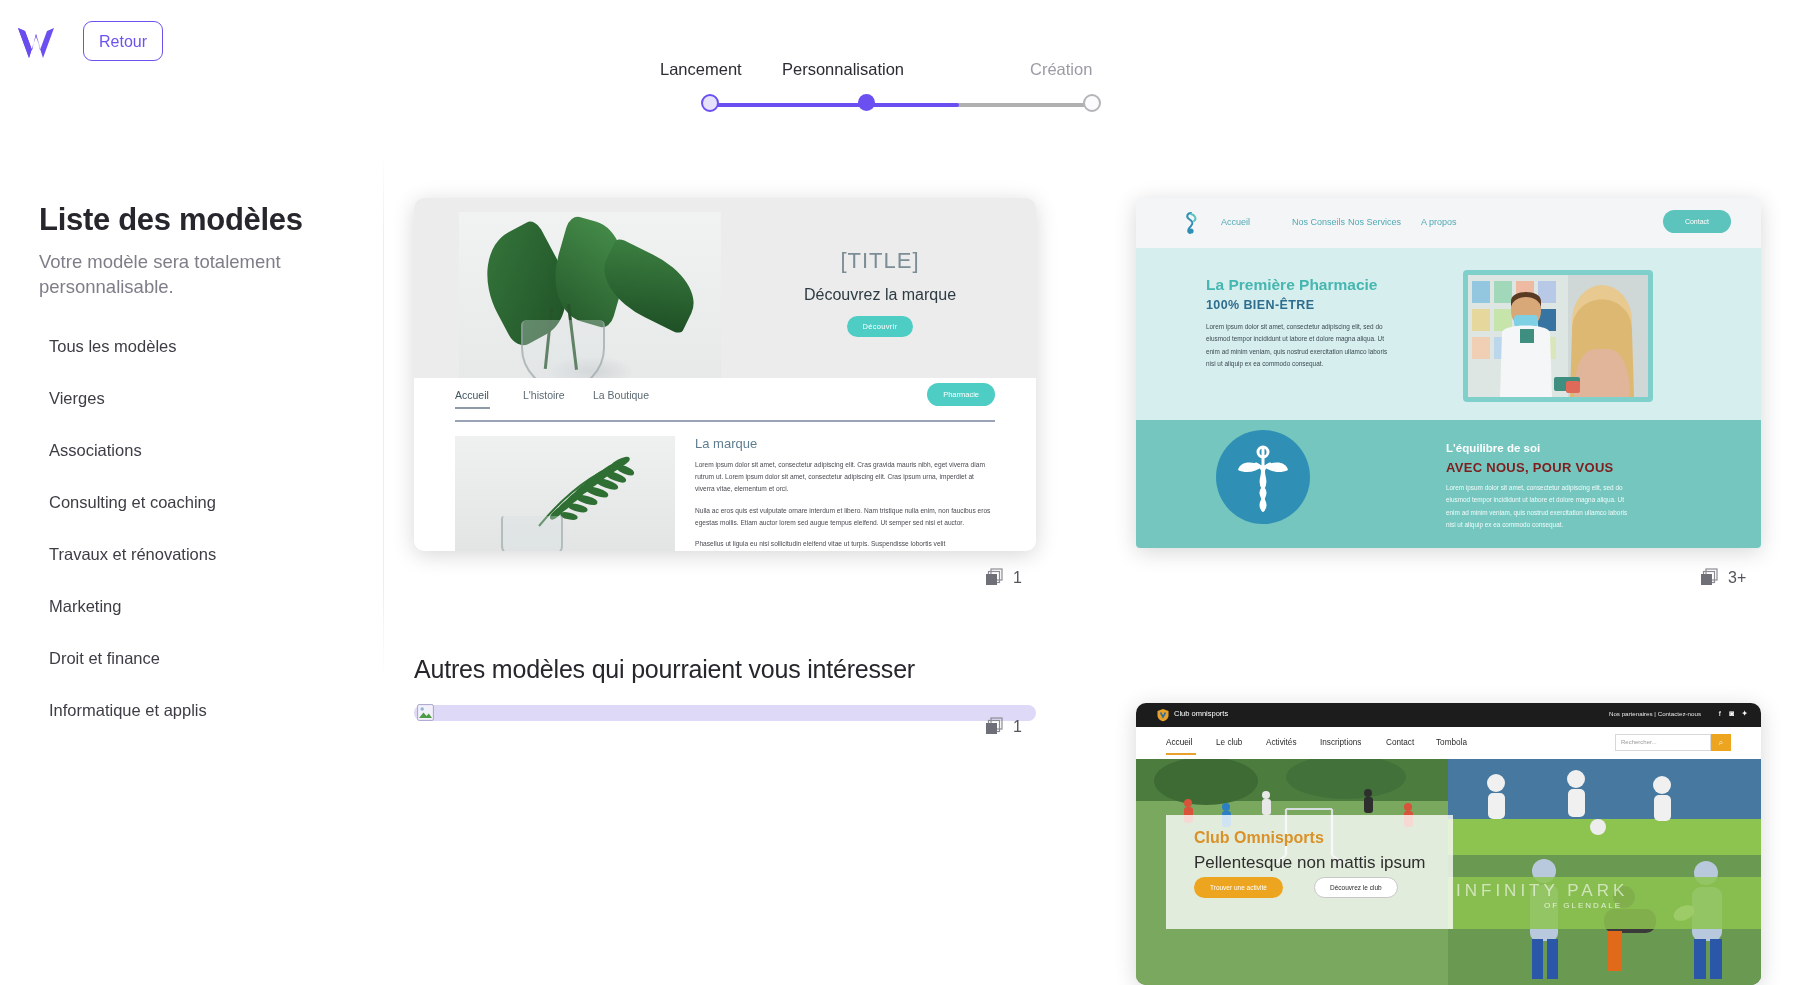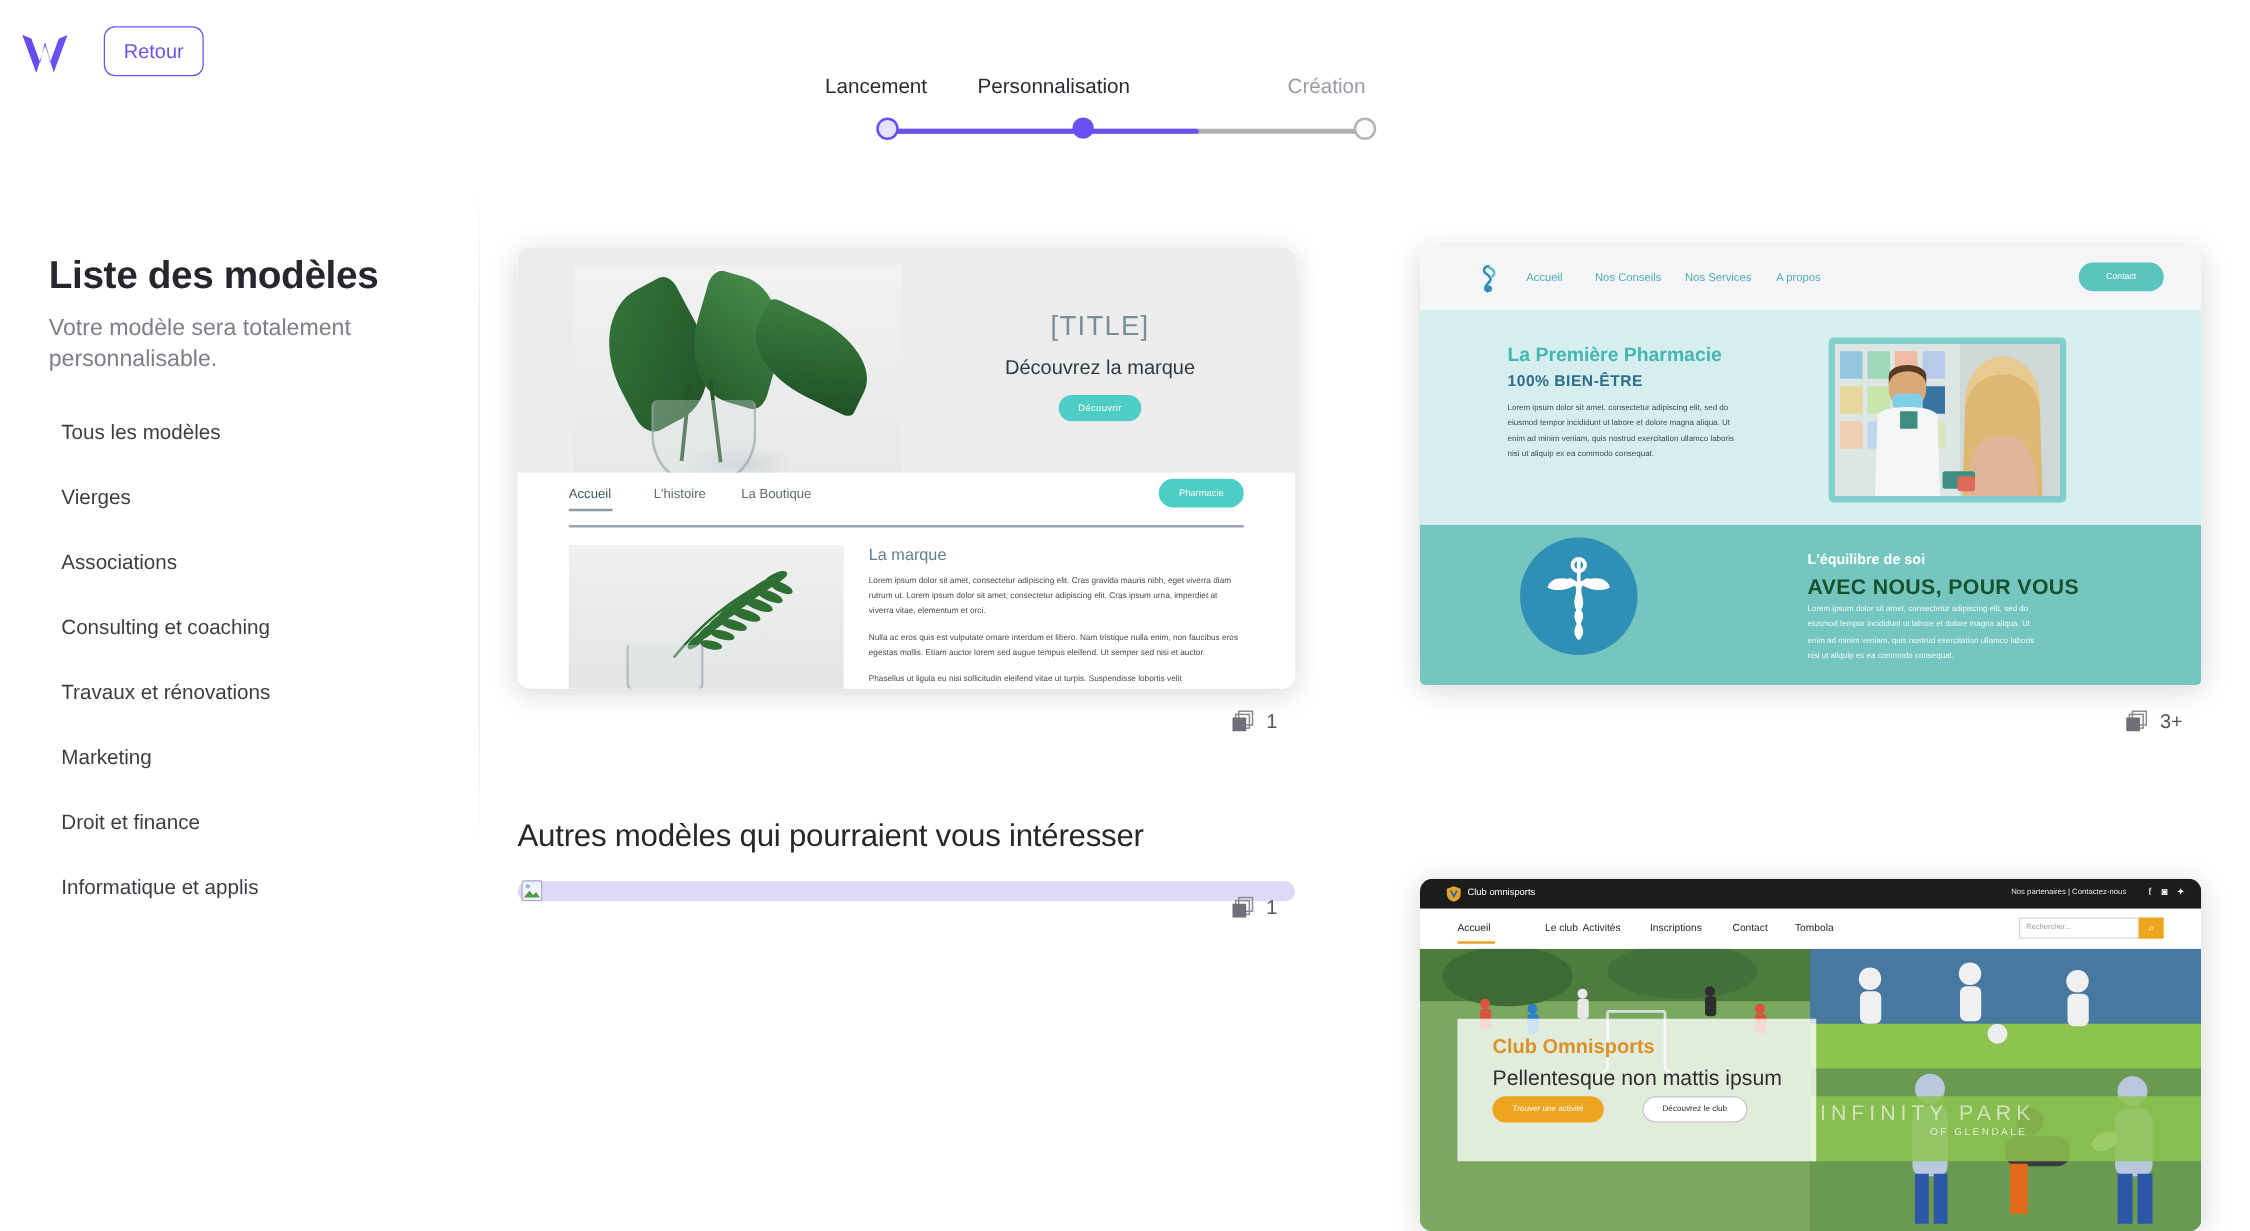--- a/index.html
+++ b/index.html
@@ -108,21 +108,21 @@
                 border-radius: 13px; font-size: 7px; padding: 8px 22px; }
   .ph-mid { position: absolute; left: 0; top: 50px; width: 625px; height: 172px; background: #d6efee; }
   .ph-h1 { position: absolute; left: 70px; top: 28px; font-size: 15.5px; font-weight: bold; color: #45b6b0; }
   .ph-h2 { position: absolute; left: 70px; top: 50px; font-size: 12.5px; font-weight: bold; color: #2f6d8e; letter-spacing: .4px; }
   .ph-p  { position: absolute; left: 70px; top: 73px; width: 190px; font-size: 6.4px; line-height: 1.95; color: #3c4a52; }
   .ph-photo { position: absolute; left: 327px; top: 22px; width: 190px; height: 132px;
               border: 5px solid #7fd0cb; border-radius: 4px; overflow: hidden; background: #9fb1b6; }
   .ph-bot { position: absolute; left: 0; top: 222px; width: 625px; height: 128px; background: #74c6bf; }
   .caduceus { position: absolute; left: 80px; top: 10px; width: 94px; height: 94px; border-radius: 50%; background: #2f8fb5; }
   .ph-b1 { position: absolute; left: 310px; top: 22px; font-size: 11.5px; font-weight: bold; color: #ffffff; }
-  .ph-b2 { position: absolute; left: 310px; top: 40px; font-size: 17px; font-weight: bold; color: #14532d; letter-spacing:.3px; }
+  .ph-b2 { position: absolute; left: 310px; top: 40px; font-size: 13px; font-weight: bold; color: #7f1d1d; letter-spacing:.3px; }
   .ph-b3 { position: absolute; left: 310px; top: 62px; width: 192px; font-size: 6.4px; line-height: 1.95; color: #f2fbfa; }
 
   
   #card-sport { left: 1136px; top: 703px; width: 625px; height: 282px; }
   .sp-top { position: absolute; left: 0; top: 0; width: 625px; height: 24px; background: #1c1c1c; }
   .sp-brand { position: absolute; left: 38px; top: 6px; font-size: 7.5px; color: #fff; }
   .sp-logo { position: absolute; left: 20px; top: 5px; width: 14px; height: 14px; }
   .sp-right { position: absolute; right: 60px; top: 7px; font-size: 6.2px; color: #e6e6e6; }
   .sp-soc { position: absolute; top: 6px; font-size: 8px; color: #fff; }
   .sp-nav { position: absolute; left: 0; top: 24px; width: 625px; height: 32px; background: #fff; }
@@ -267,21 +267,21 @@
   </div>
 
   <div class="card card-shadow" id="card-pharma">
     <div class="ph-nav">
       <svg class="ph-logo" viewBox="0 0 26 26">
         <path d="M13 3 C9 3 8 7 11 9 C14 11 16 13 13 16 C10 19 9 22 12 23" stroke="#2f8fb5" stroke-width="2" fill="none" stroke-linecap="round"></path>
         <path d="M13 4 C17 5 19 9 16 11" stroke="#5cc3bd" stroke-width="2" fill="none" stroke-linecap="round"></path>
         <circle cx="13" cy="21" r="2.6" fill="#2f8fb5"></circle>
       </svg>
       <span class="lnk" style="left:85px;">Accueil</span>
-      <span class="lnk" style="left:120px;padding-left:20px;">Nos Conseils</span>
+      <span class="lnk" style="left:136px;padding-left:20px;">Nos Conseils</span>
       <span class="lnk" style="left:212px;">Nos Services</span>
       <span class="lnk" style="left:285px;">A propos</span>
       <span class="ph-contact">Contact</span>
     </div>
 
     <div class="ph-mid">
       <div class="ph-h1">La Première Pharmacie</div>
       <div class="ph-h2">100% BIEN-ÊTRE</div>
       <div class="ph-p">Lorem ipsum dolor sit amet, consectetur adipiscing elit, sed do eiusmod tempor incididunt ut labore et dolore magna aliqua. Ut enim ad minim veniam, quis nostrud exercitation ullamco laboris nisi ut aliquip ex ea commodo consequat.</div>
       <div class="ph-photo">
@@ -371,21 +371,21 @@
       </svg>
       <span class="sp-brand">Club omnisports</span>
       <span class="sp-right">Nos partenaires | Contactez-nous</span>
       <span class="sp-soc" style="right:40px;">f</span>
       <span class="sp-soc" style="right:27px;">◙</span>
       <span class="sp-soc" style="right:13px;">✦</span>
     </div>
 
     <div class="sp-nav">
       <span class="lnk active" style="left:30px;">Accueil</span>
-      <span class="lnk" style="left:80px;margin-left:20px;">Le club</span>
+      <span class="lnk" style="left:80px;">Le club</span>
       <span class="lnk" style="left:130px;">Activités</span>
       <span class="lnk" style="left:184px;">Inscriptions</span>
       <span class="lnk" style="left:250px;">Contact</span>
       <span class="lnk" style="left:300px;">Tombola</span>
       <span class="sp-underline" style="left:30px;"></span>
       <div class="sp-search">
         <span>Rechercher...</span>
       </div>
       <div class="sp-searchbtn">⌕</div>
     </div>

